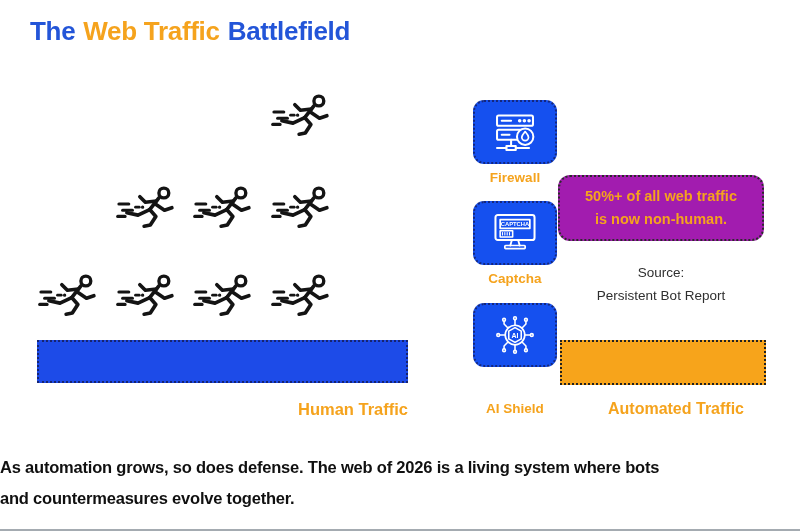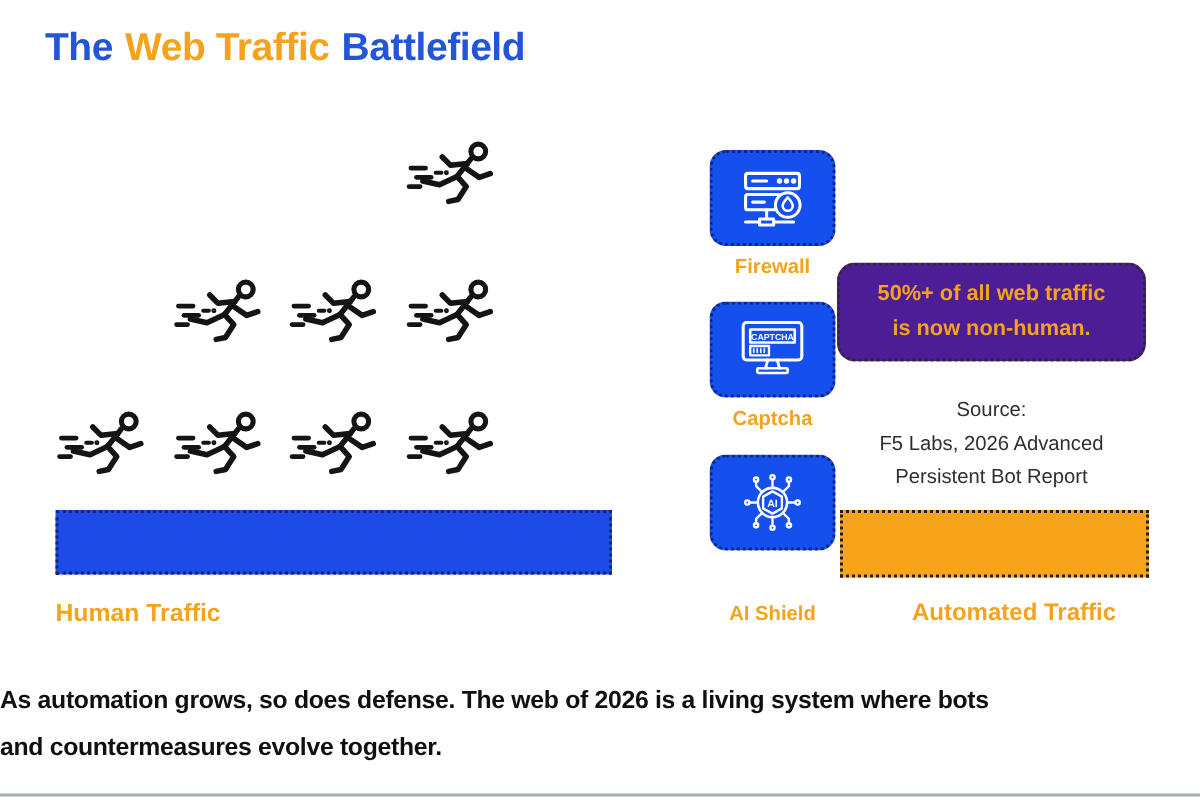--- a/index.html
+++ b/index.html
@@ -24,34 +24,34 @@
   .logo .cloud { position:absolute; top:10px; right:8px; font-size:27px; font-weight:700;
                  letter-spacing:-0.5px; }
 
   
   .runner { position:absolute; width:62px; height:48px; }
   .runner svg { width:100%; height:100%; }
 
   
   .bar-human { position:absolute; left:37px; top:340px; width:371px; height:43px;
                background:#1d4be8; border:2px dotted #17246f; }
-  .label-human { position:absolute; left:37px; top:400px; width:371px; text-align:left;
+  .label-human { position:absolute; left:37px; top:400px; width:371px; text-align:right;
                  font-size:16.5px; font-weight:800; color:#f5a31d; }
 
   
   .defense-item { position:absolute; left:441px; width:84px; display:flex;
                   flex-direction:column; align-items:center;margin-left:32px; }
   .tile { width:84px; height:64px; background:#1550ef; border:2.5px dotted #14277e;
           border-radius:11px; display:flex; align-items:center; justify-content:center; }
   .tile svg { width:50px; height:50px; }
   .tile-label { margin-top:6px; font-size:13.5px; font-weight:800; color:#f5a31d; white-space:nowrap; }
 
   
   .callout { position:absolute; left:558px; top:175px; width:206px; height:66px;
-             border:2px dotted #2b2b2b; border-radius:12px; background:#4c1d95;
+             border:2px dotted #2b2b2b; border-radius:12px; background:#a21caf;
              display:flex; flex-direction:column; align-items:center; justify-content:center;
              gap:4px; }
   .callout div { font-size:14.5px; font-weight:800; color:#f5a31d; line-height:1.3; white-space:nowrap; }
 
   
   .source { position:absolute; left:545px; top:262px; width:232px; text-align:center;
             font-size:13.5px; color:#2f2f2f; line-height:22.5px; }
 
   
   .bar-automated { position:absolute; left:560px; top:340px; width:206px; height:45px;
@@ -290,21 +290,20 @@
     <div class="tile-label">AI Shield</div>
   </div>
 
   <div class="callout">
     <div>50%+ of all web traffic</div>
     <div>is now non-human.</div>
   </div>
 
   <div class="source">
     <div>Source:</div>
-    <div>F5 Labs, 2026 Advanced</div>
     <div>Persistent Bot Report</div>
   </div>
 
   <div class="bar-automated"></div>
   <div class="label-automated">Automated Traffic</div>
 
   <div class="caption">
     <div>As automation grows, so does defense. The web of 2026 is a living system where bots</div>
     <div>and countermeasures evolve together.</div>
   </div>

